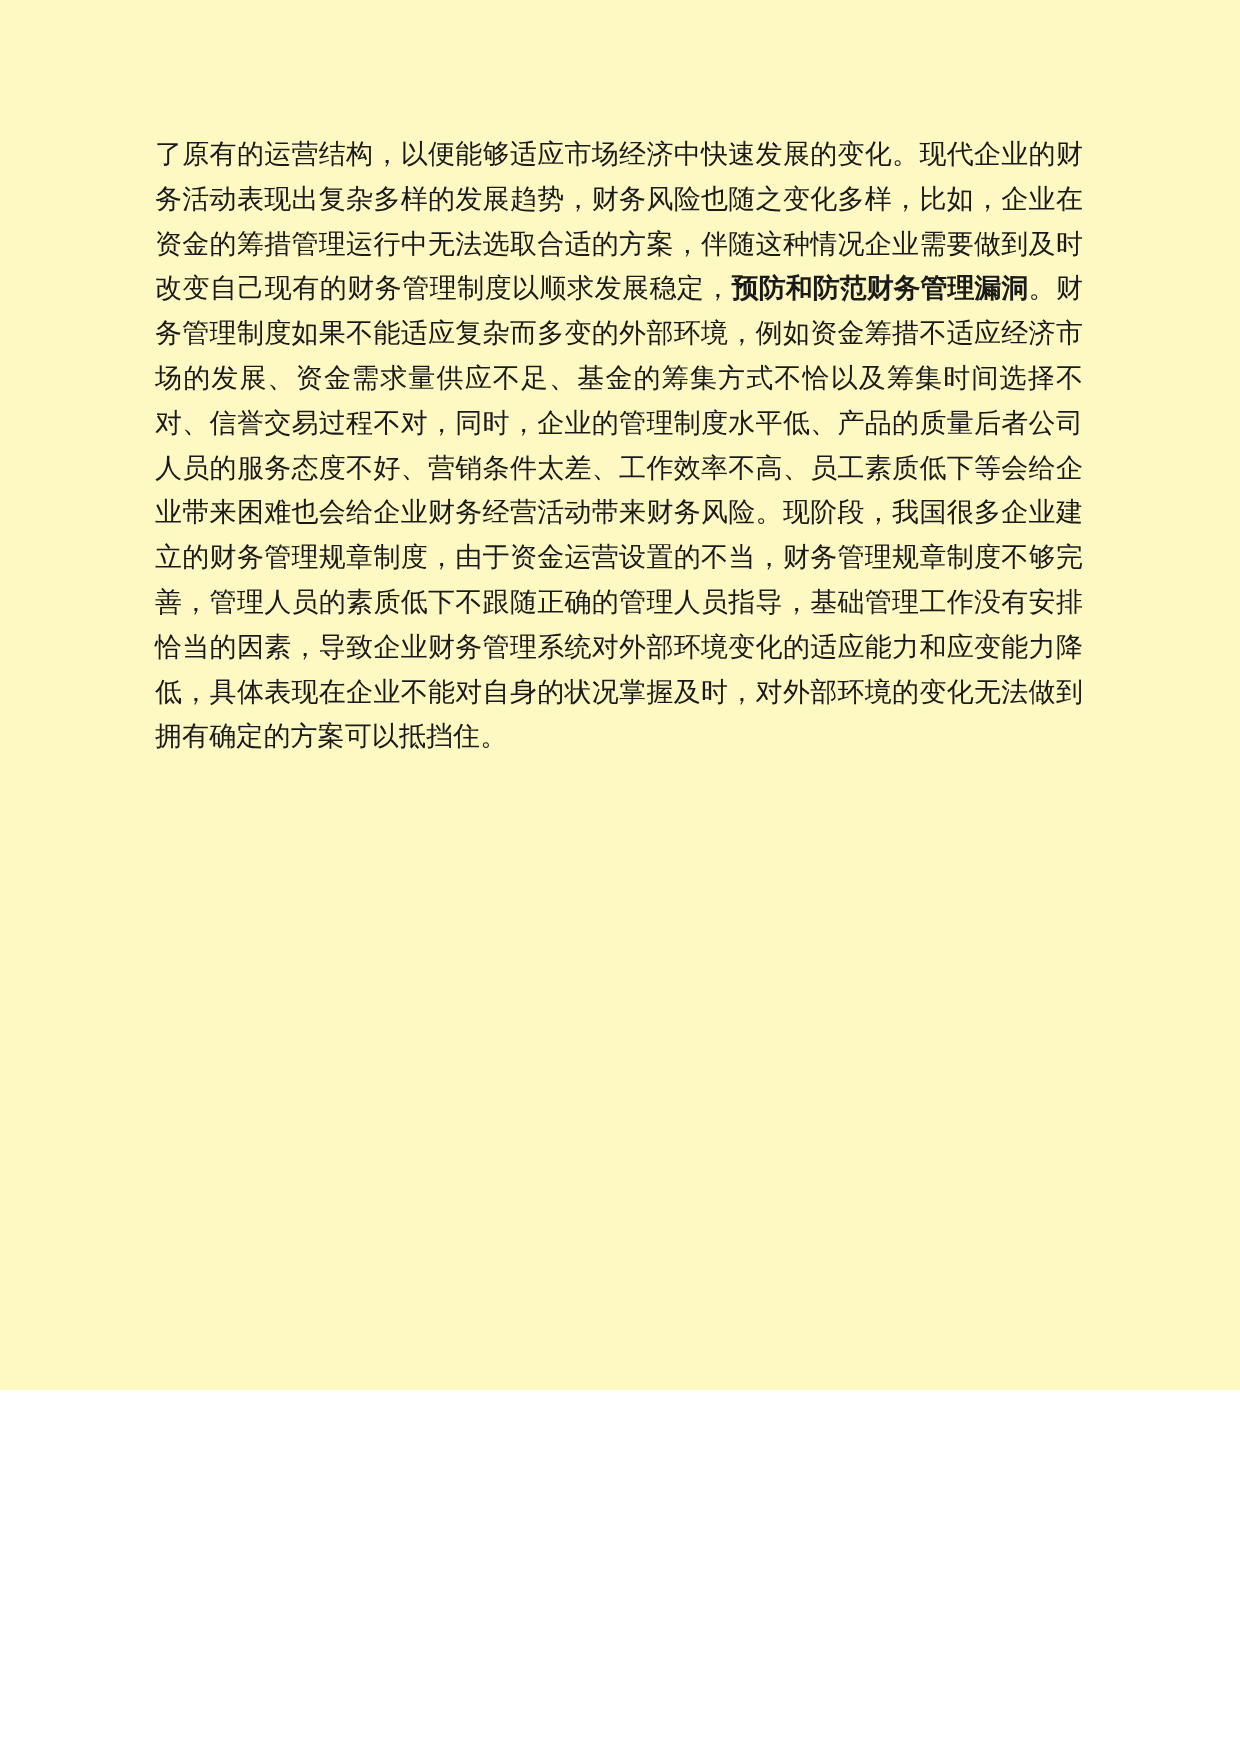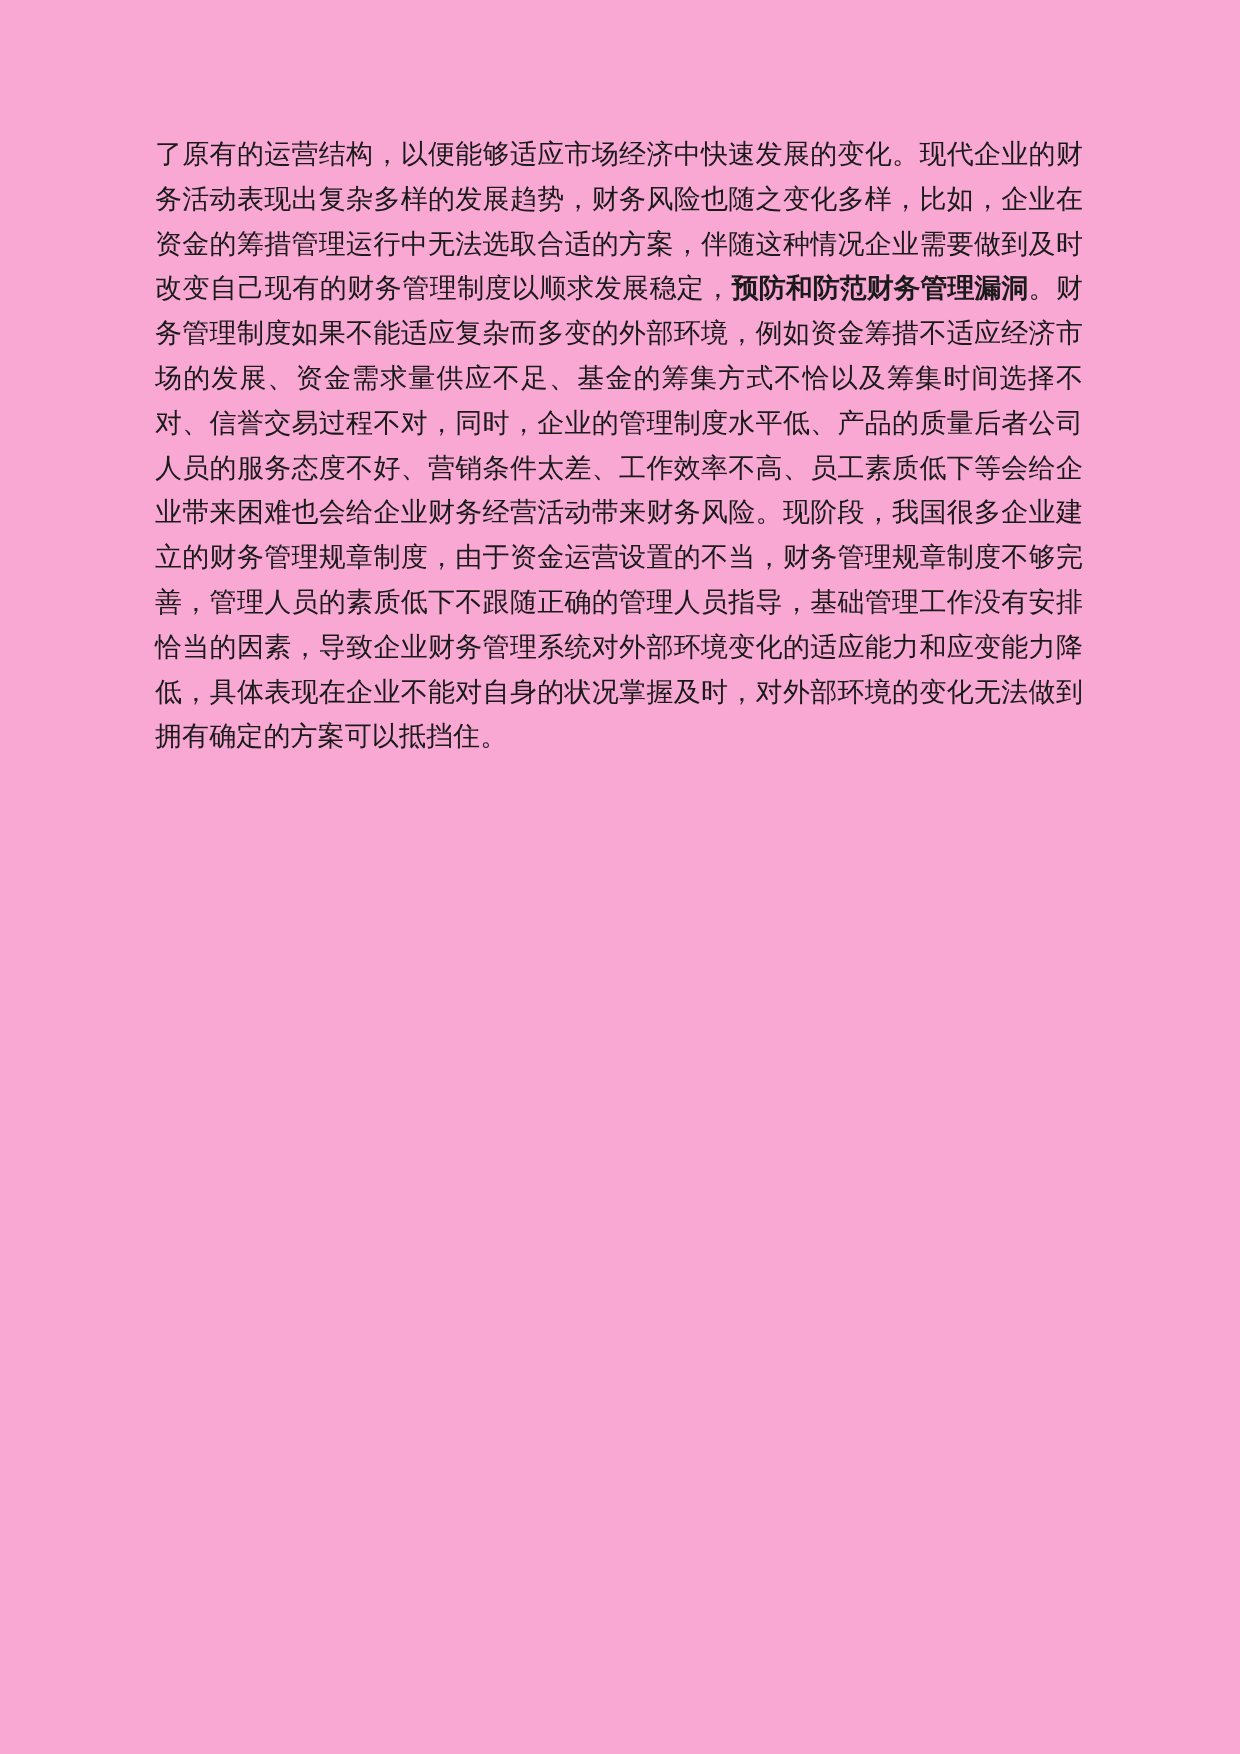--- a/index.html
+++ b/index.html
@@ -6,22 +6,22 @@
     margin: 0;
     padding: 0;
     background: #ffffff;
   }
   body {
     font-family: "DejaVu Serif", "Liberation Serif", serif;
   }
   .page {
     position: relative;
     width: 1240px;
-    height: 1754px;
-    background: #f9a8d4;
+    height: 1390px;
+    background: #fef9c3;
     box-sizing: border-box;
     overflow: hidden;
   }
   .content-area {
     position: absolute;
     left: 155px;
     top: 132px;
     width: 928px;
   }
   .body-paragraph {

